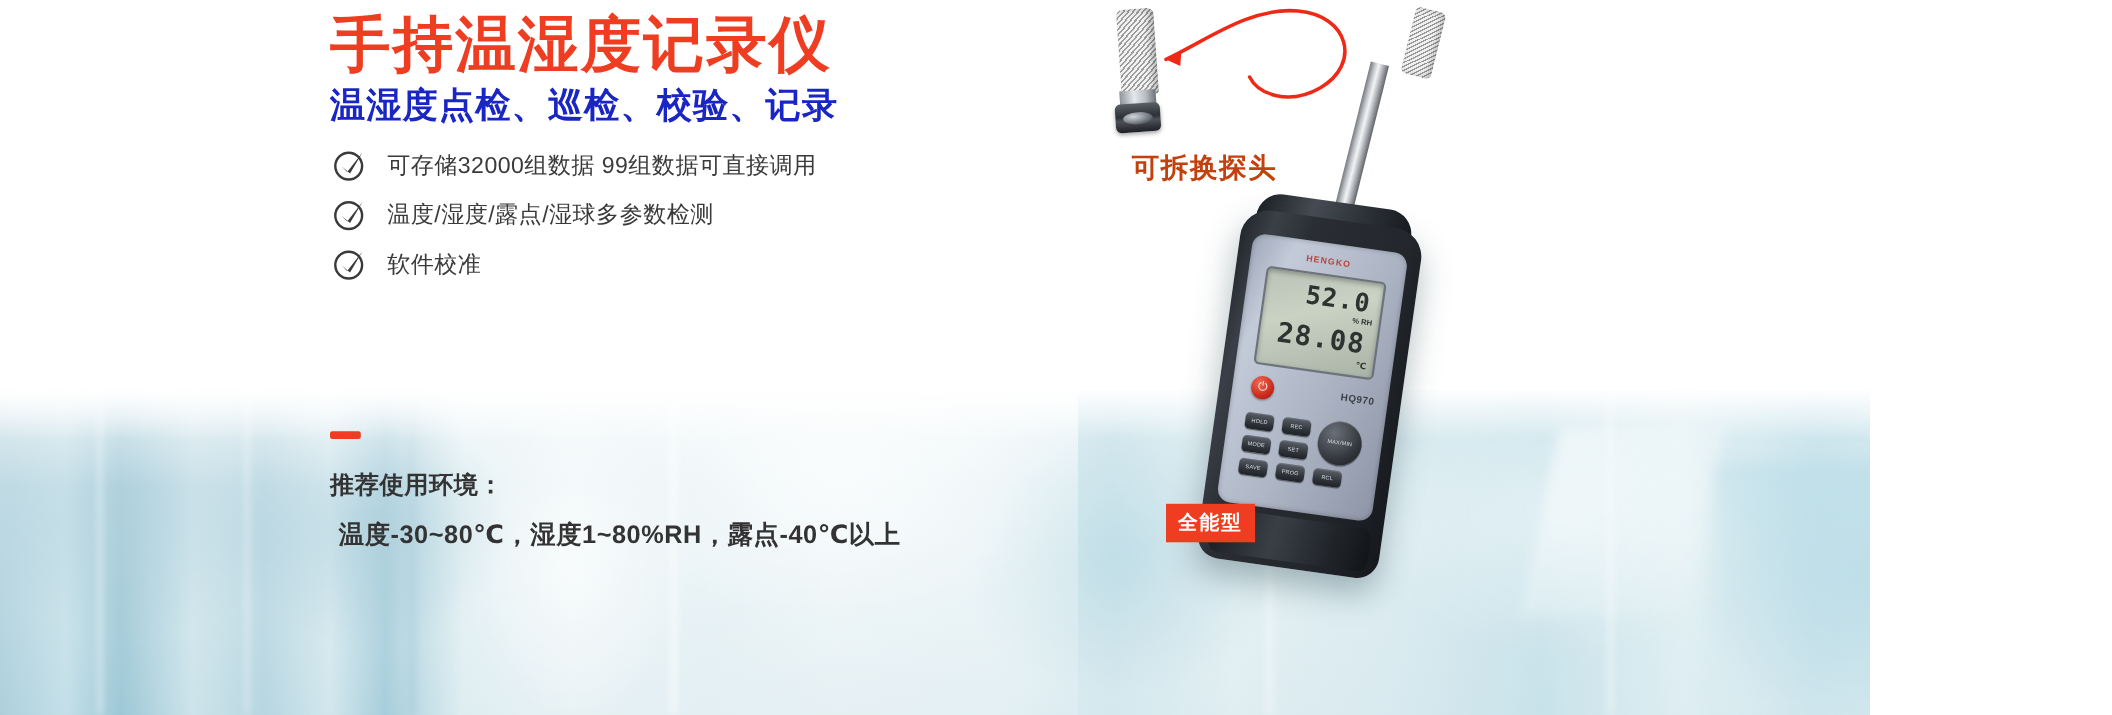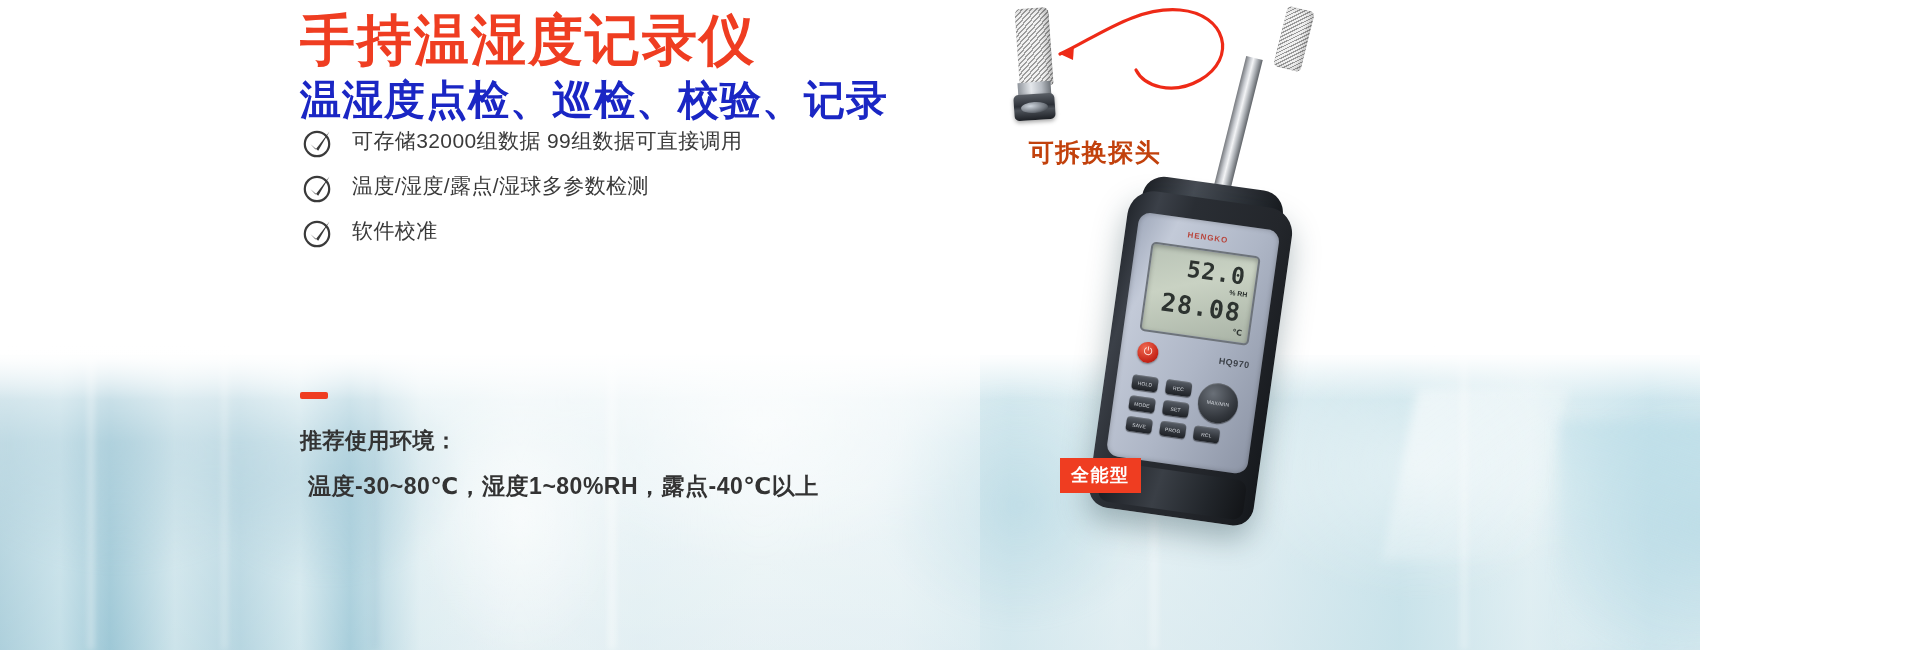--- a/index.html
+++ b/index.html
@@ -91,27 +91,27 @@
 
   
   .copy { position: absolute; left: 300px; top: 0; width: 760px; }
   .title {
     position: absolute; left: 0; top: 10px;
     font-size: 55px; font-weight: 700; letter-spacing: 2px;
     color: #ef3d21; white-space: nowrap; line-height: 1.1;
   }
   .subtitle {
     position: absolute; left: 0; top: 78px;
-    font-size: 41px; font-weight: 700; letter-spacing: 1px;
+    font-size: 32px; font-weight: 700; letter-spacing: 1px;
     color: #1a26c4; white-space: nowrap; line-height: 1.1;
   }
 
   .features { position: absolute; left: 2px; top: 127px; }
   .feature-row {
-    display: flex; 
+    display: flex; align-items: center;
     height: 45px;
   }
   .check-icon { width: 32px; height: 32px; flex: 0 0 32px; margin-right: 18px; display:block; }
   .feature-label {
     font-size: 21px; color: #3a3a3a; font-weight: 500;
     white-space: nowrap; letter-spacing: 0.4px;
   }
 
   
   .env { position: absolute; left: 300px; top: 392px; }

